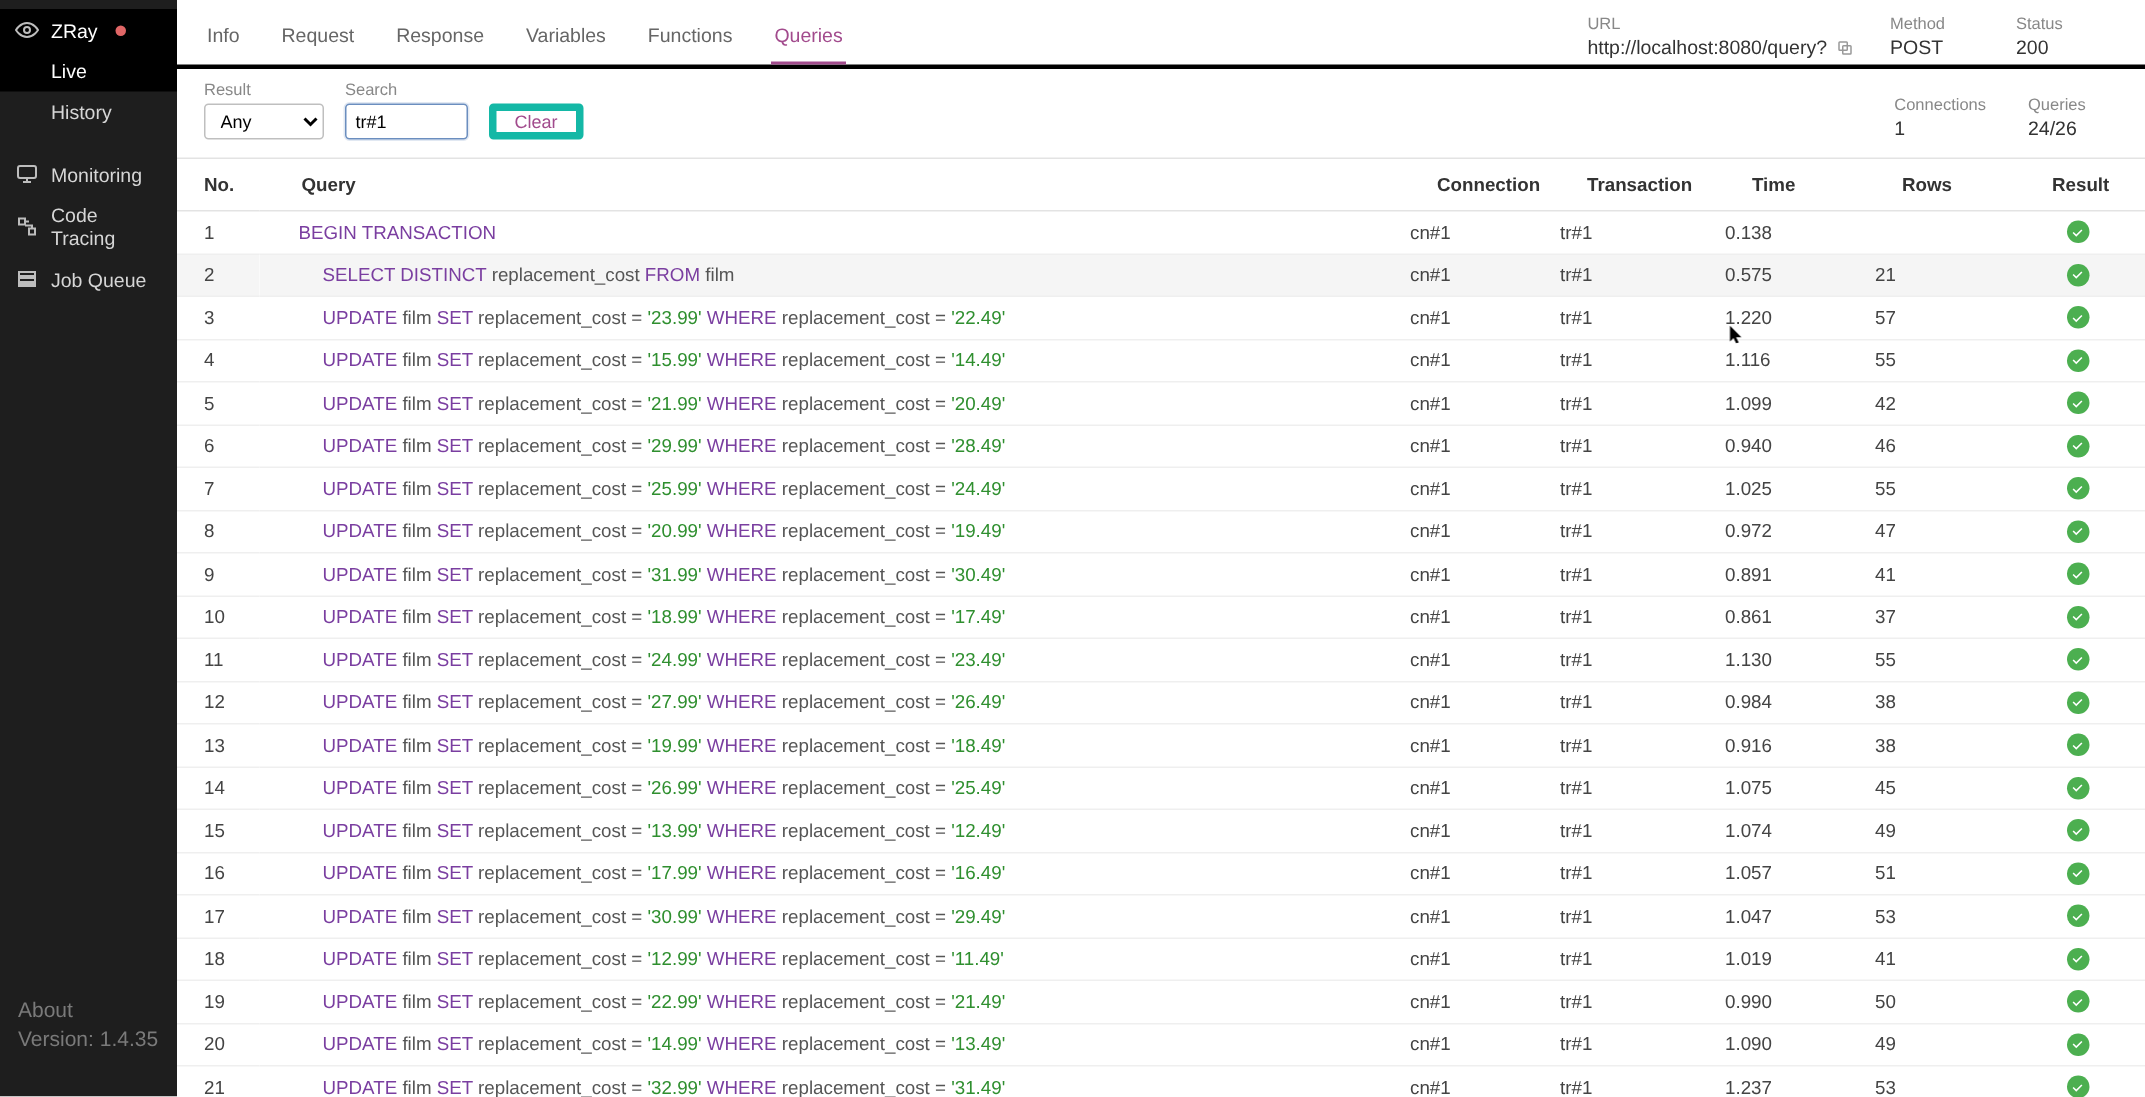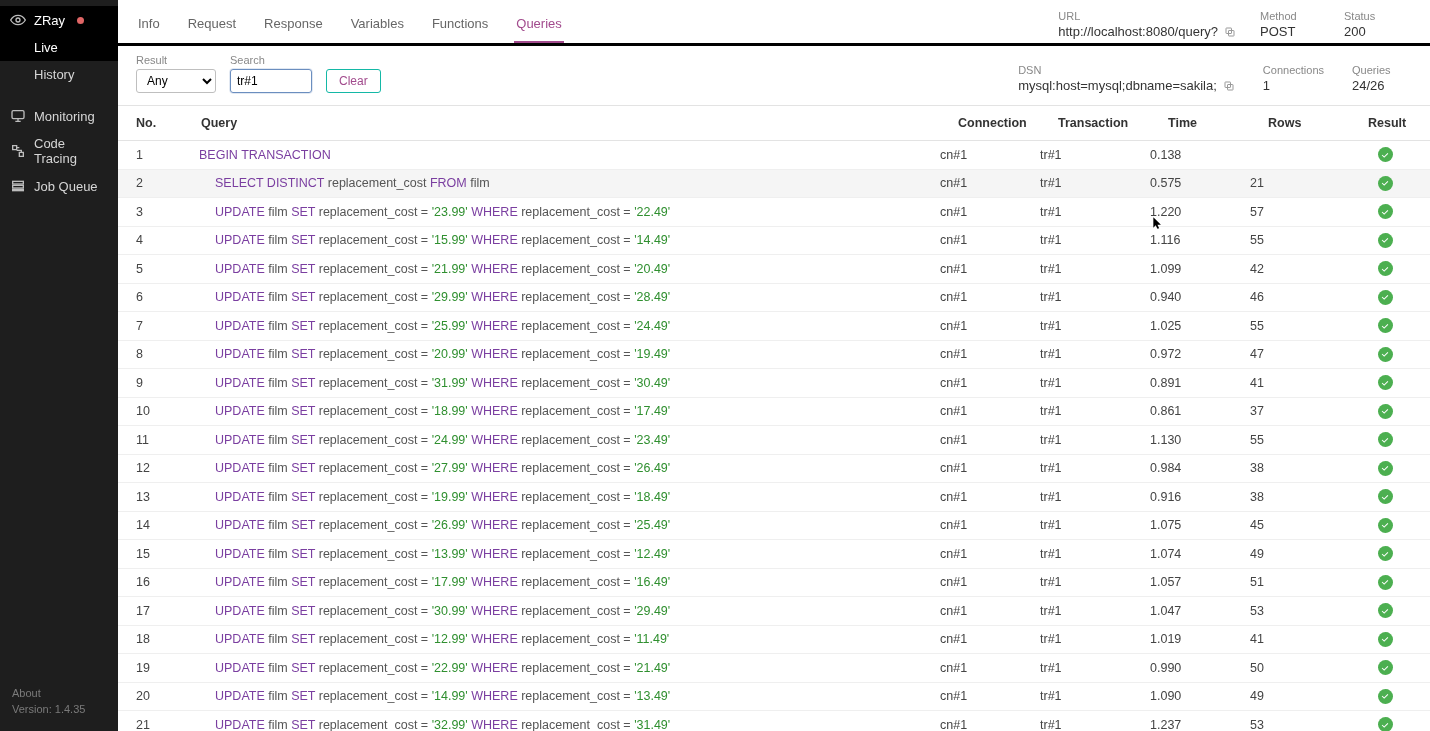--- a/index.html
+++ b/index.html
@@ -35,21 +35,21 @@
     width: 16px; height: 16px; display: inline-flex; align-items:center; justify-content:center;
     color: #bdbdbd;
   }
   .side-item.selected { background: #000; color: #fff; }
   .side-sub { padding-left: 34px; }
   .side-sub.active { background: #000; color: #fff; }
   .dot-red {
     width: 7px; height: 7px; border-radius: 50%; background: #e06666; margin-left: 4px;
   }
   .side-spacer { flex: 1; }
-  .side-footer { padding: 8px 12px 14px 12px; color: #7a7a7a; font-size: 11px; line-height: 1.4; }
+  .side-footer { padding: 8px 12px 28px 12px; color: #7a7a7a; font-size: 14px; line-height: 1.4; }
 
   
   .main { flex: 1; display: flex; flex-direction: column; background: #fff; position: relative; }
   .tabs-row {
     display: flex;
     align-items: flex-end;
     gap: 22px;
     padding: 8px 18px 0 18px;
     border-bottom: 3px solid #000000;
     justify-content: space-between;
@@ -88,21 +88,21 @@
     border-radius: 3px;
     padding: 2px 6px;
     font-size: 12px;
     background: #fff;
   }
   select.ctl { width: 80px; }
   input.ctl { width: 82px; border-color:#6b8ebf; outline:1px solid #6b8ebf33;}
   .btn-clear {
     height: 24px;
     padding: 0 12px;
-    border: 1px solid #14b8a6;
+    border: 5px solid #14b8a6;
     background: #fff;
     color: #a24b8d;
     border-radius: 3px;
     cursor: pointer;
     font-size: 12px;
   }
   .filters-right { display: flex; gap: 28px; align-items: flex-end; }
 
   
   .table-wrap { flex: 1; overflow: auto; }
@@ -252,32 +252,20 @@
       </div>
       <div class="fld">
         <span class="fld-label">Search</span>
         <input class="ctl" type="text" value="tr#1" style="">
       </div>
       <div class="fld" style="justify-content:flex-end;">
         <button class="btn-clear">Clear</button>
       </div>
     </div>
     <div class="filters-right">
-      <div class="meta-block wide">
-        <span class="meta-label">DSN</span>
-        <span class="meta-value">
-          <span>mysql:host=mysql;dbname=sakila;</span>
-          <span class="copy-ic">
-            <svg viewBox="0 0 24 24" width="12" height="12" fill="none" stroke="currentColor" stroke-width="2">
-                <rect x="9" y="9" width="11" height="11" rx="1"></rect>
-                <rect x="4" y="4" width="11" height="11" rx="1"></rect>
-              </svg>
-          </span>
-        </span>
-      </div>
       <div class="meta-block">
         <span class="meta-label">Connections</span>
         <span class="meta-value">1</span>
       </div>
       <div class="meta-block">
         <span class="meta-label">Queries</span>
         <span class="meta-value">24/26</span>
       </div>
     </div>
   </div>

